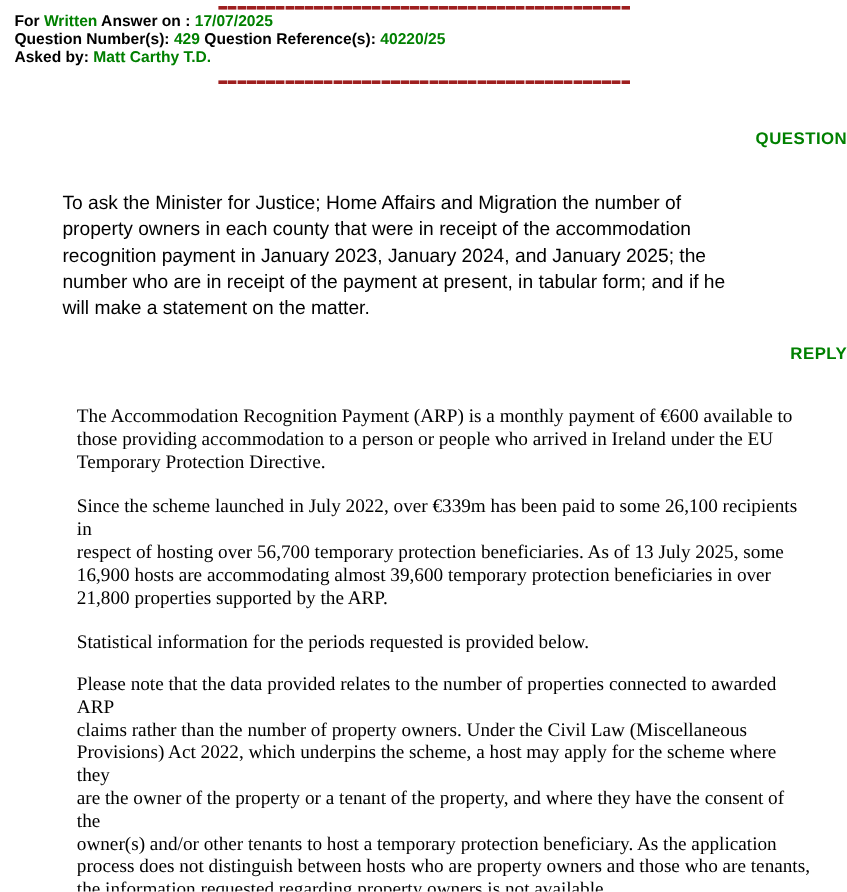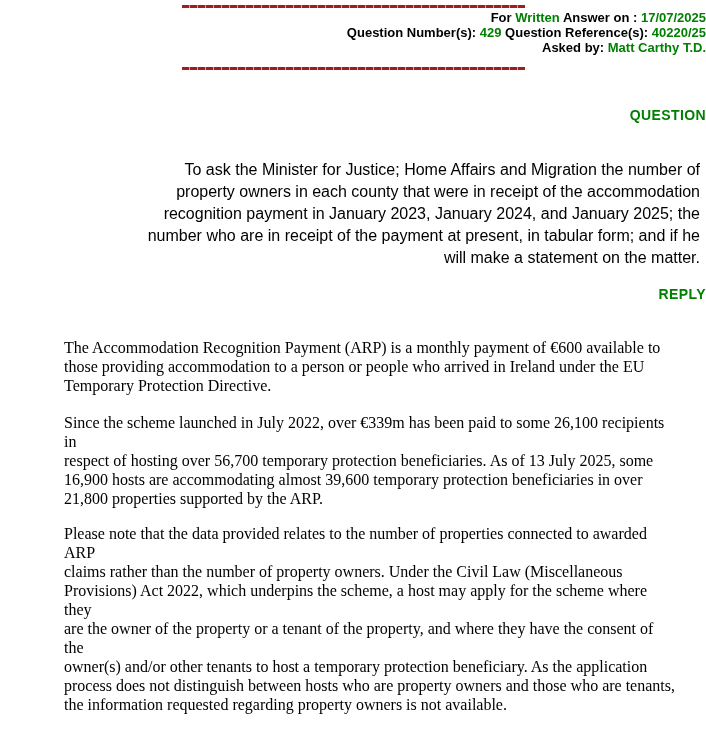--- a/index.html
+++ b/index.html
@@ -19,45 +19,44 @@
     width: 343px;
     height: 3px;
     margin: 0 auto;
     background: repeating-linear-gradient(90deg,
       #9e1f1f 0px, #9e1f1f 7px,
       rgba(158, 31, 31, 0.40) 7px, rgba(158, 31, 31, 0.40) 8px);
   }
   .rule-top { margin-top: 5px; }
   .rule-bottom { margin-top: 12px; }
   .hdr {
-    text-align: right;
+    text-align: left;
     font-weight: bold;
     font-size: 13px;
     line-height: 15px;
     margin-left: 12px;
   }
   .hdr-line1 { margin-top: 2px; }
   .hdr-line3 { margin-top: 17px; }
   .green { color: #008000; }
   .section-heading {
     text-align: right;
     font-weight: bold;
     font-size: 14px;
     letter-spacing: 0.4px;
     color: #008000;
   }
   .question-heading { margin-top: 37px; }
   .reply-heading { margin-top: 17px; }
   .question-text {
-    margin: 36px 0 0 68px;
+    margin: 36px 0 0 52px;
     width: 632px;
     font-size: 16px;
     line-height: 22px;
     white-space: pre-line;
-    text-align: right;
   }
   .reply-body {
     margin-left: 52px;
     width: 624px;
     font-family: "Liberation Serif", serif;
     font-size: 16px;
     line-height: 19px;
   }
   .reply-body p {
     margin: 18px 0 0 12px;
@@ -103,20 +102,21 @@
 <div class="section-heading reply-heading">REPLY</div>
 
 <div class="reply-body">
   <p class="first">The Accommodation Recognition Payment (ARP) is a monthly payment of €600 available to
 those providing accommodation to a person or people who arrived in Ireland under the EU
 Temporary Protection Directive.</p>
   <p>Since the scheme launched in July 2022, over €339m has been paid to some 26,100 recipients in
 respect of hosting over 56,700 temporary protection beneficiaries. As of 13 July 2025, some
 16,900 hosts are accommodating almost 39,600 temporary protection beneficiaries in over
 21,800 properties supported by the ARP.</p>
+  <p>Statistical information for the periods requested is provided below.</p>
   <p class="last">Please note that the data provided relates to the number of properties connected to awarded ARP
 claims rather than the number of property owners. Under the Civil Law (Miscellaneous
 Provisions) Act 2022, which underpins the scheme, a host may apply for the scheme where they
 are the owner of the property or a tenant of the property, and where they have the consent of the
 owner(s) and/or other tenants to host a temporary protection beneficiary. As the application
 process does not distinguish between hosts who are property owners and those who are tenants,
 the information requested regarding property owners is not available.</p>
 </div>
 
 </body></html>

